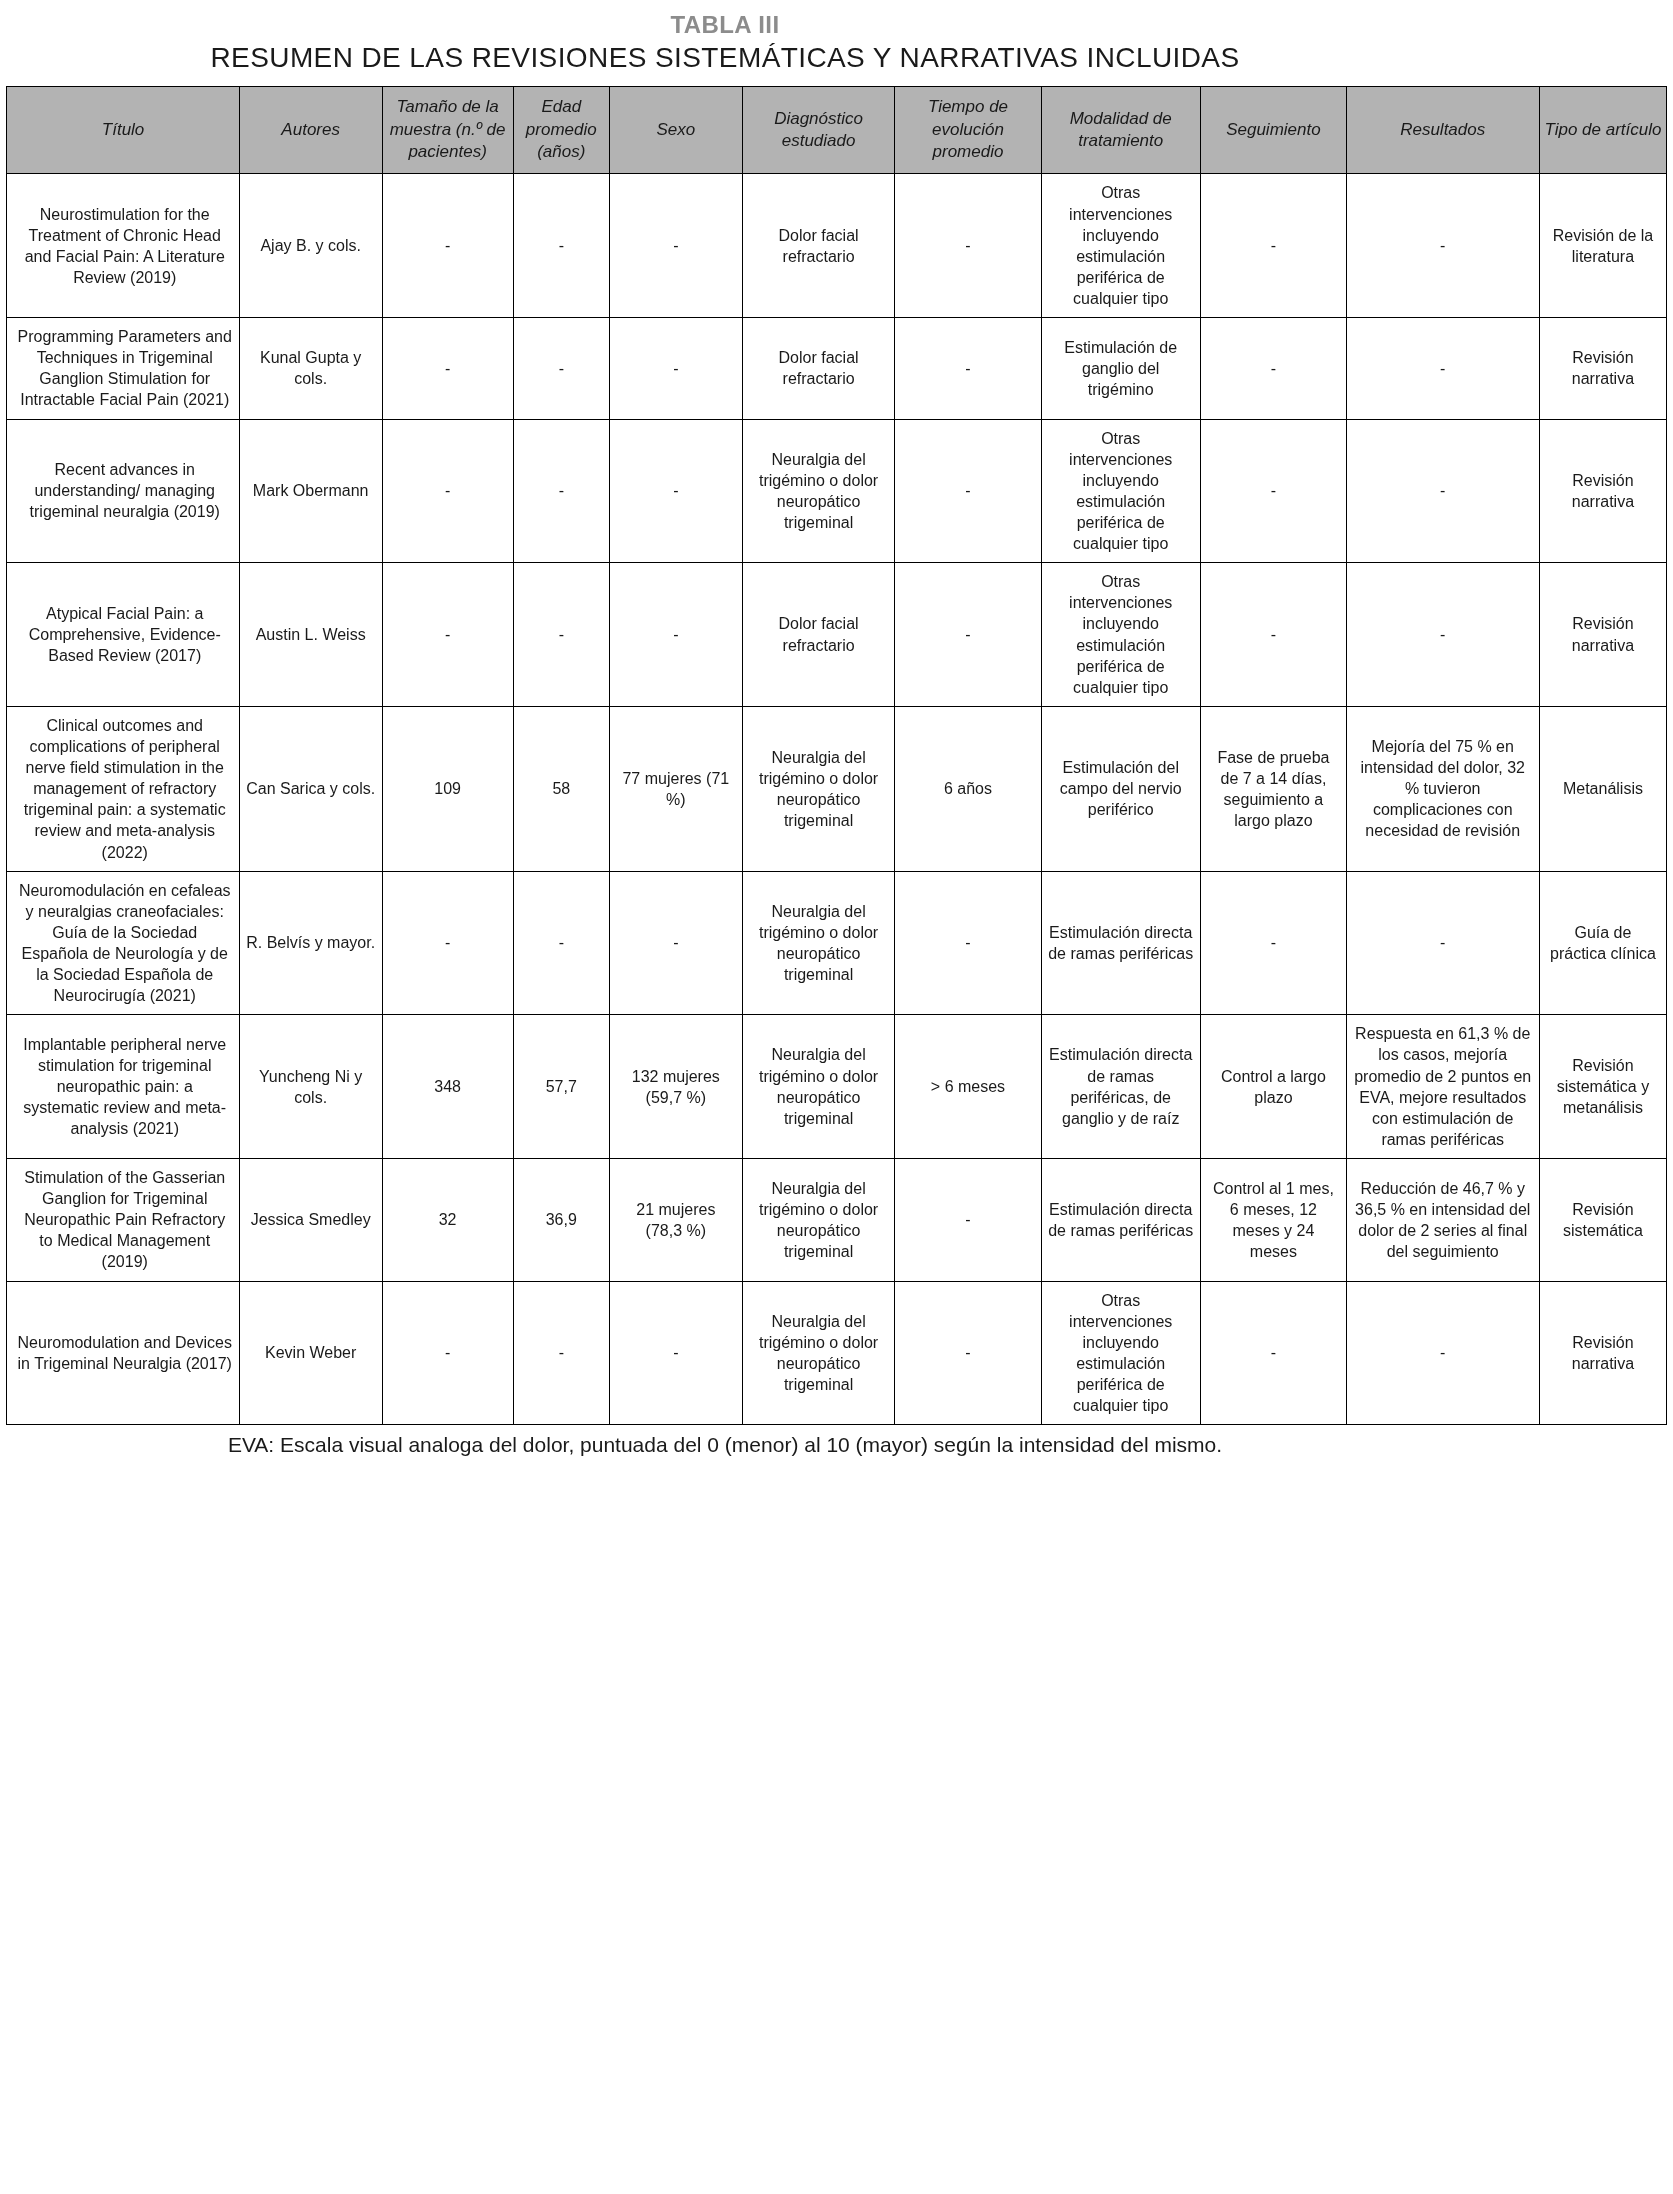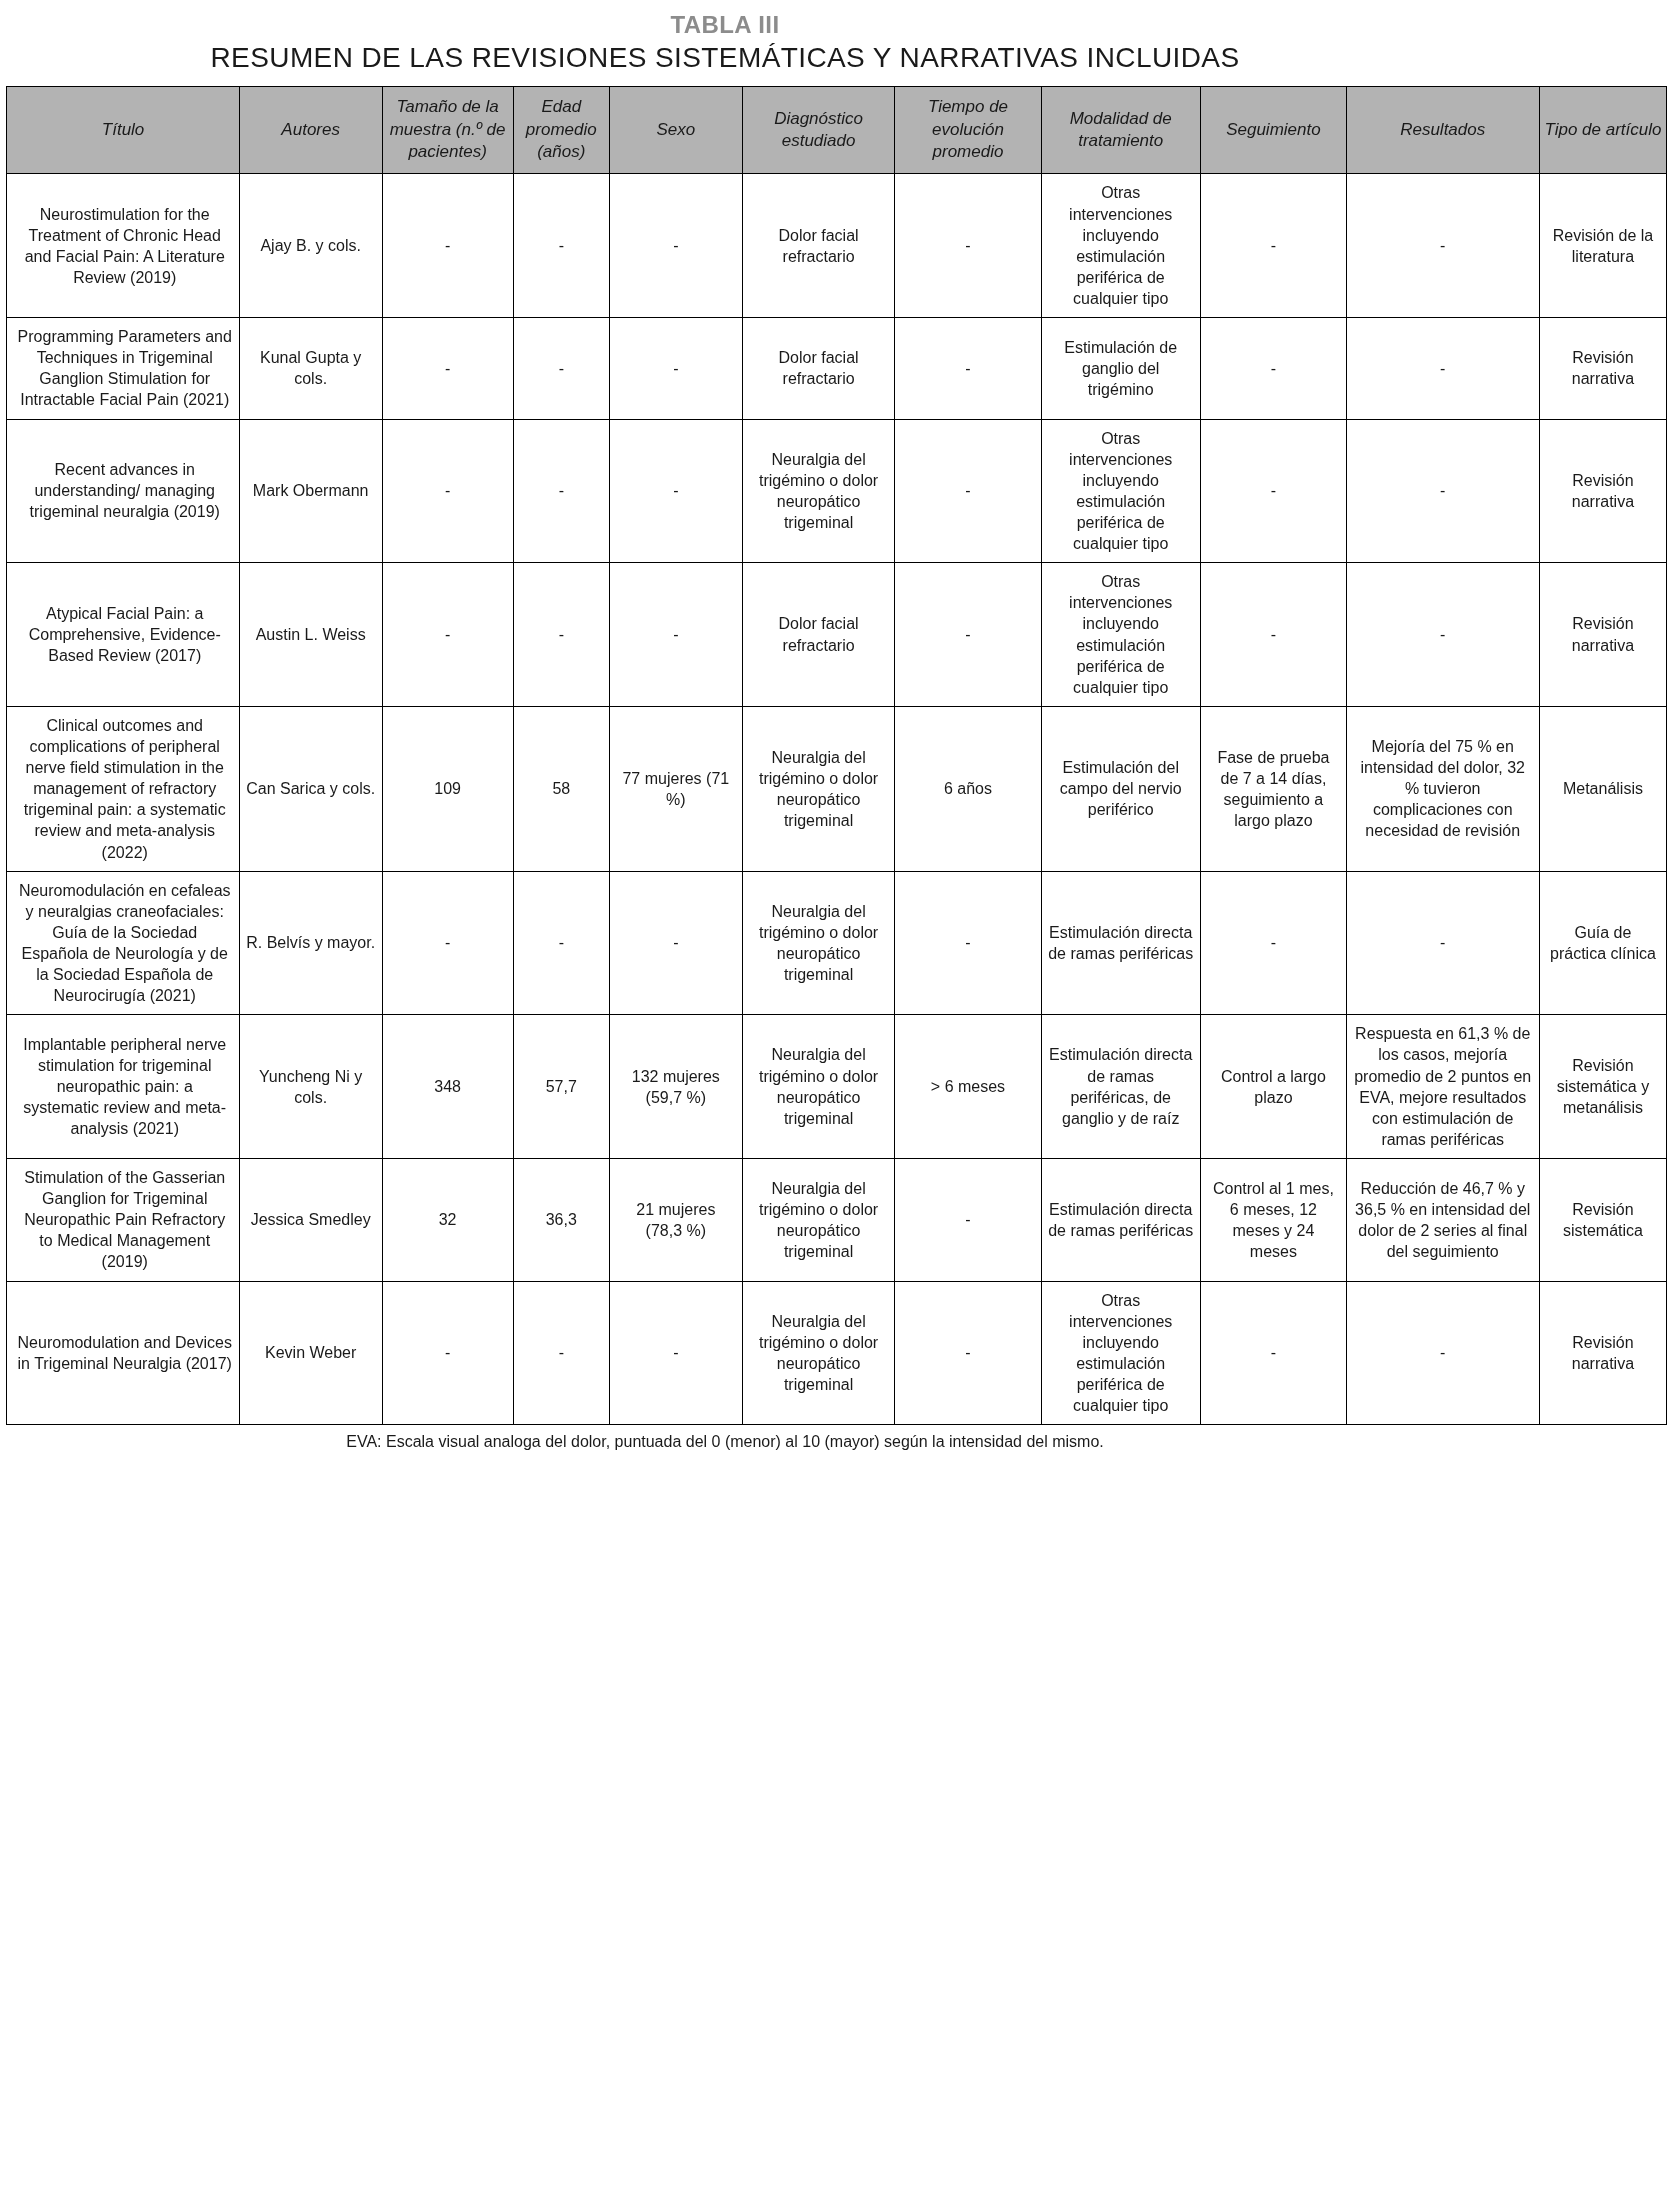--- a/index.html
+++ b/index.html
@@ -54,21 +54,21 @@
     font-size: 17px;
     padding: 9.7px 4.8px;
   }
   table.summary td.titulo {
     text-align: center;
     padding-left: 9.7px;
   }
   .footnote {
     margin-top: 8px;
     text-align: center;
-    font-size: 16px;
+    font-size: 21px;
     color: #1a1a1a;
   }
 </style>
 </head>
 <body>
 
 <div class="page">
 
   <div class="title-block">
     <div class="title-line1">TABLA III</div>
@@ -193,21 +193,21 @@
           <td>&gt; 6 meses</td>
           <td>Estimulación directa de ramas periféricas, de ganglio y de raíz</td>
           <td>Control a largo plazo</td>
           <td>Respuesta en 61,3 % de los casos, mejoría promedio de 2 puntos en EVA, mejore resultados con estimulación de ramas periféricas</td>
           <td>Revisión sistemática y metanálisis</td>
         </tr>
         <tr>
           <td class="titulo">Stimulation of the Gasserian Ganglion for Trigeminal Neuropathic Pain Refractory to Medical Management (2019)</td>
           <td>Jessica Smedley</td>
           <td>32</td>
-          <td>36,3</td>
+          <td>36,9</td>
           <td>21 mujeres (78,3 %)</td>
           <td>Neuralgia del trigémino o dolor neuropático trigeminal</td>
           <td>-</td>
           <td>Estimulación directa de ramas periféricas</td>
           <td>Control al 1 mes, 6 meses, 12 meses y 24 meses</td>
           <td>Reducción de 46,7 % y 36,5 % en intensidad del dolor de 2 series al final del seguimiento</td>
           <td>Revisión sistemática</td>
         </tr>
         <tr>
           <td class="titulo">Neuromodulation and Devices in Trigeminal Neuralgia (2017)</td>

